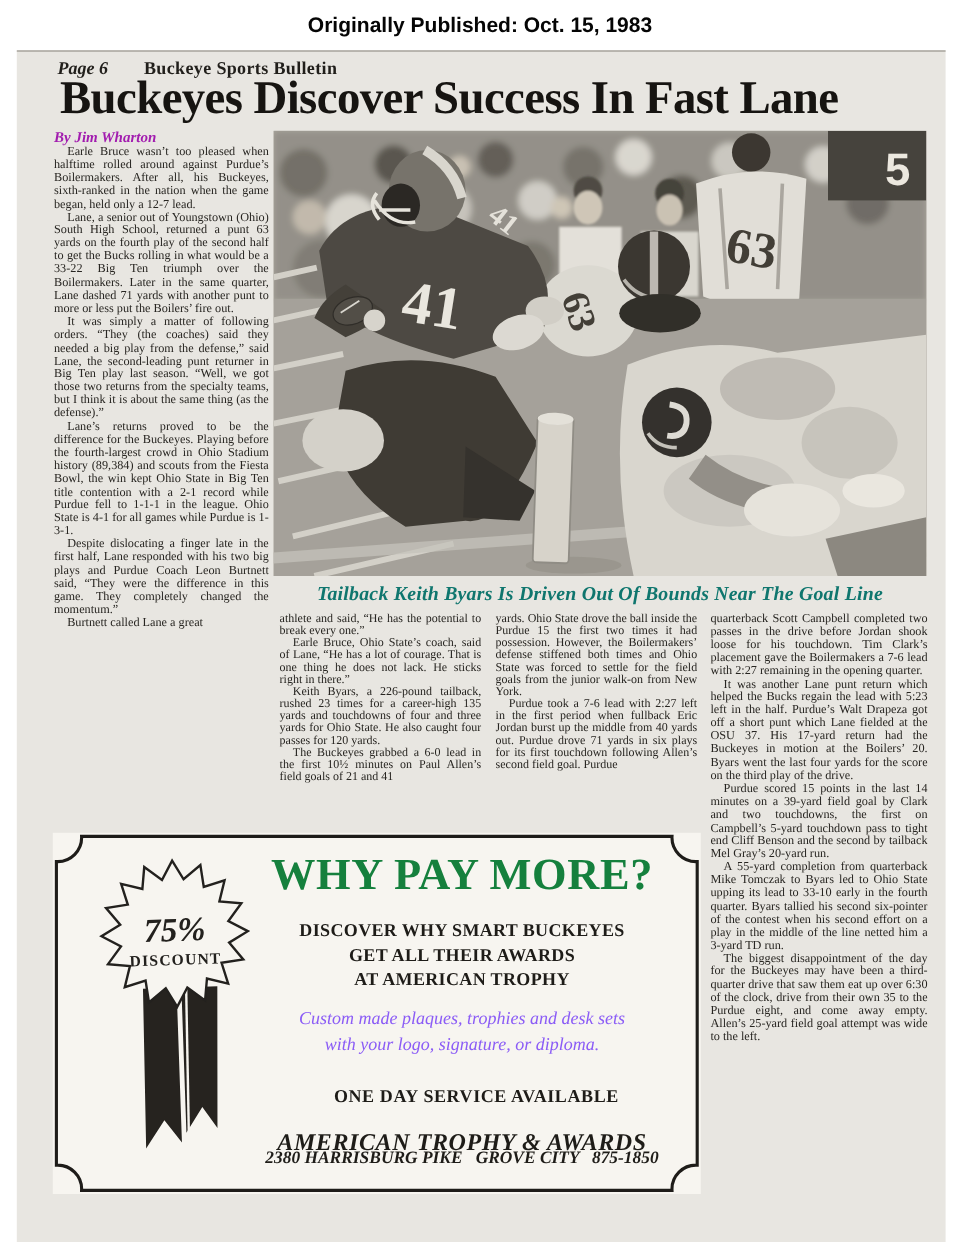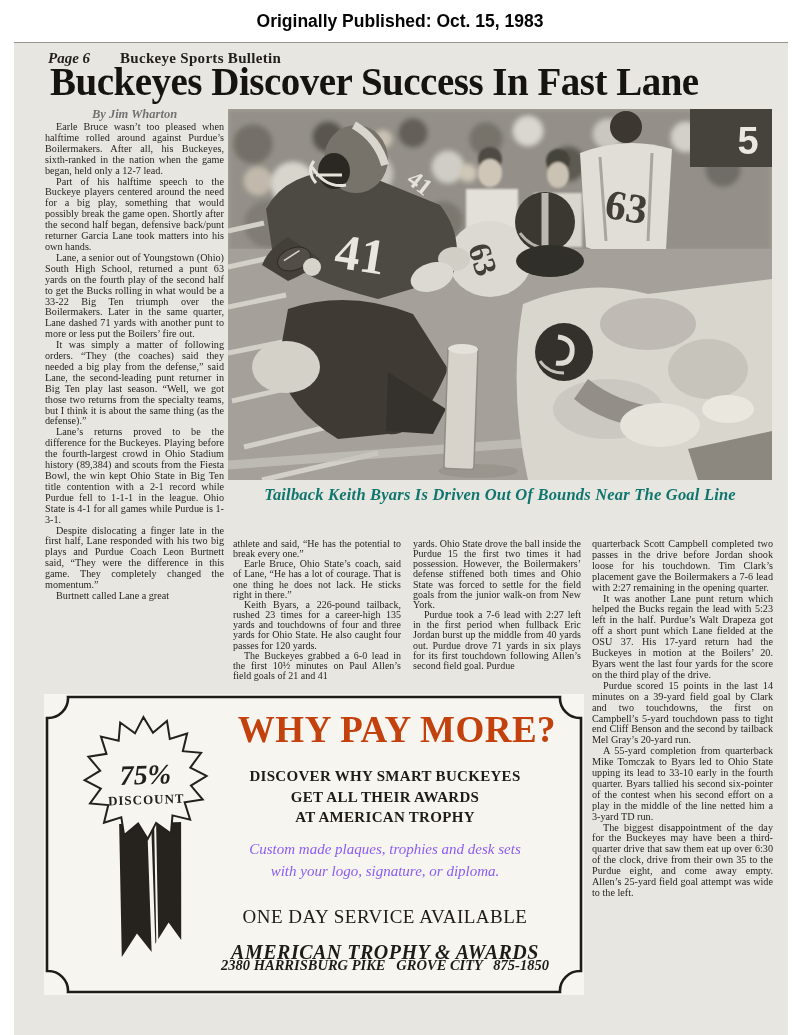--- a/index.html
+++ b/index.html
@@ -11,47 +11,47 @@
   .pub-strip span{font-family:"Liberation Sans","DejaVu Sans",sans-serif;font-weight:bold;
                   font-size:17.5px;color:#050505;}
   
   .page{position:absolute;left:14px;top:42px;width:774px;height:993px;background:#e8e6e1;
         border-top:1px solid #97938c;}
   .masthead{position:absolute;left:0;top:7px;width:774px;height:18px;}
   .page-label{position:absolute;left:34px;top:0;font-style:italic;font-weight:bold;font-size:15px;color:#211f1b;}
   .pub-title{position:absolute;left:106px;top:0;font-weight:bold;font-size:15px;letter-spacing:.3px;color:#211f1b;}
   .headline{position:absolute;left:36px;top:16px;width:732px;font-weight:bold;font-size:39px;
             letter-spacing:-.5px;white-space:nowrap;color:#161411;}
-  .byline{position:absolute;left:31px;top:64px;width:179px;text-align:center;font-weight:bold;
-          font-style:italic;font-size:12.5px;color:#737373;}
+  .byline{position:absolute;left:31px;top:64px;width:179px;text-align:left;font-weight:bold;
+          font-style:italic;font-size:12.5px;color:#a21caf;}
   
   .col{position:absolute;text-align:justify;overflow:hidden;color:#272521;}
   .bp{margin:0;text-indent:11px;}
-  .bp.cont{text-indent:0;margin-top:28px;}
+  .bp.cont{text-indent:0;}
   #col1{left:31px;top:79px;width:179px;height:570px;font-size:10.2px;line-height:10.9px;}
   #col2{left:219px;top:468px;width:168px;height:182px;font-size:10px;line-height:10.15px;}
   #col3{left:399px;top:468px;width:168px;height:182px;font-size:10px;line-height:10.15px;}
   #col4{left:578px;top:468px;width:181px;height:505px;font-size:10.2px;line-height:10.9px;}
   
   .photo{position:absolute;left:214px;top:66px;width:544px;height:371px;background:#a8a49c;overflow:hidden;}
   .photo svg{display:block;width:544px;height:371px;}
   .caption{position:absolute;left:214px;top:442px;width:544px;text-align:center;font-weight:bold;
            font-style:italic;font-size:16.5px;letter-spacing:.2px;color:#0f766e;}
   
   .ad{position:absolute;left:30px;top:651px;width:540px;height:301px;background:#f7f5f0;}
   .ad-frame{position:absolute;left:0;top:0;}
   .ad-badge{position:absolute;left:16px;top:4px;}
   .ad-copy{position:absolute;left:158px;top:0;width:366px;height:301px;text-align:center;color:#1e1c18;}
-  .ad-headline{position:absolute;left:12px;top:14px;width:366px;font-weight:bold;font-size:37px;
-               letter-spacing:.5px;color:#c2410c;}
+  .ad-headline{position:absolute;left:0;top:14px;width:366px;font-weight:bold;font-size:37px;
+               letter-spacing:.5px;color:#15803d;}
   .ad-subhead{position:absolute;left:0;top:72px;width:366px;font-weight:bold;font-size:15px;
               line-height:20.5px;letter-spacing:.3px;text-align:center;}
   .ad-script{position:absolute;left:0;top:144px;width:366px;font-style:italic;font-size:15px;
              line-height:22px;color:#8b5cf6;}
-  .ad-service{position:absolute;left:0;top:212px;width:366px;font-weight:normal;font-size:19px;letter-spacing:.5px;}
+  .ad-service{position:absolute;left:12px;top:212px;width:366px;font-weight:bold;font-size:15px;letter-spacing:.5px;}
   .ad-brand{position:absolute;left:0;top:247px;width:366px;font-weight:bold;font-style:italic;
             font-size:20px;letter-spacing:.5px;}
   .ad-address{position:absolute;left:-20px;top:263px;width:406px;font-weight:bold;font-style:italic;
               font-size:14.5px;white-space:pre;}
 </style>
 </head>
 <body>
 
 <div id="stage">
 
@@ -64,21 +64,20 @@
     <div class="masthead">
       <span class="page-label">Page 6</span>
       <span class="pub-title">Buckeye Sports Bulletin</span>
     </div>
 
     <div class="headline">Buckeyes Discover Success In Fast Lane</div>
     <div class="byline">By Jim Wharton</div>
 
     <div class="col" id="col1">
       <p class="bp">Earle Bruce wasn’t too pleased when halftime rolled around against Purdue’s Boilermakers. After all, his Buckeyes, sixth-ranked in the nation when the game began, held only a 12-7 lead.</p>
-      <p class="bp">Part of his halftime speech to the Buckeye players centered around the need for a big play, something that would possibly break the game open.  Shortly after the second half began, defensive back/punt returner Garcia Lane took matters into his own hands.</p>
       <p class="bp">Lane, a senior out of Youngstown (Ohio) South High School, returned a punt 63 yards on the fourth play of the second half to get the Bucks rolling in what would be a 33-22 Big Ten triumph over the Boilermakers. Later in the same quarter, Lane dashed 71 yards with another punt to more or less put the Boilers’ fire out.</p>
       <p class="bp">It was simply a matter of following orders.  “They (the coaches) said they needed a big play from the defense,” said Lane, the second-leading punt returner in Big Ten play last season. “Well, we got those two returns from the specialty teams, but I think it is about the same thing (as the defense).”</p>
       <p class="bp">Lane’s returns proved to be the difference for the Buckeyes. Playing before the fourth-largest crowd in Ohio Stadium history (89,384) and scouts from the Fiesta Bowl, the win kept Ohio State in Big Ten title contention with a 2-1 record while Purdue fell to 1-1-1 in the league. Ohio State is 4-1 for all games while Purdue is 1-3-1.</p>
       <p class="bp">Despite dislocating a finger late in the first half, Lane responded with his two big plays and Purdue Coach Leon Burtnett said, “They were the difference in this game. They completely changed the momentum.”</p>
       <p class="bp">Burtnett called Lane a great</p>
     </div>
 
     <div class="photo">
       <svg viewBox="0 0 544 371" preserveAspectRatio="none">
         <defs>

